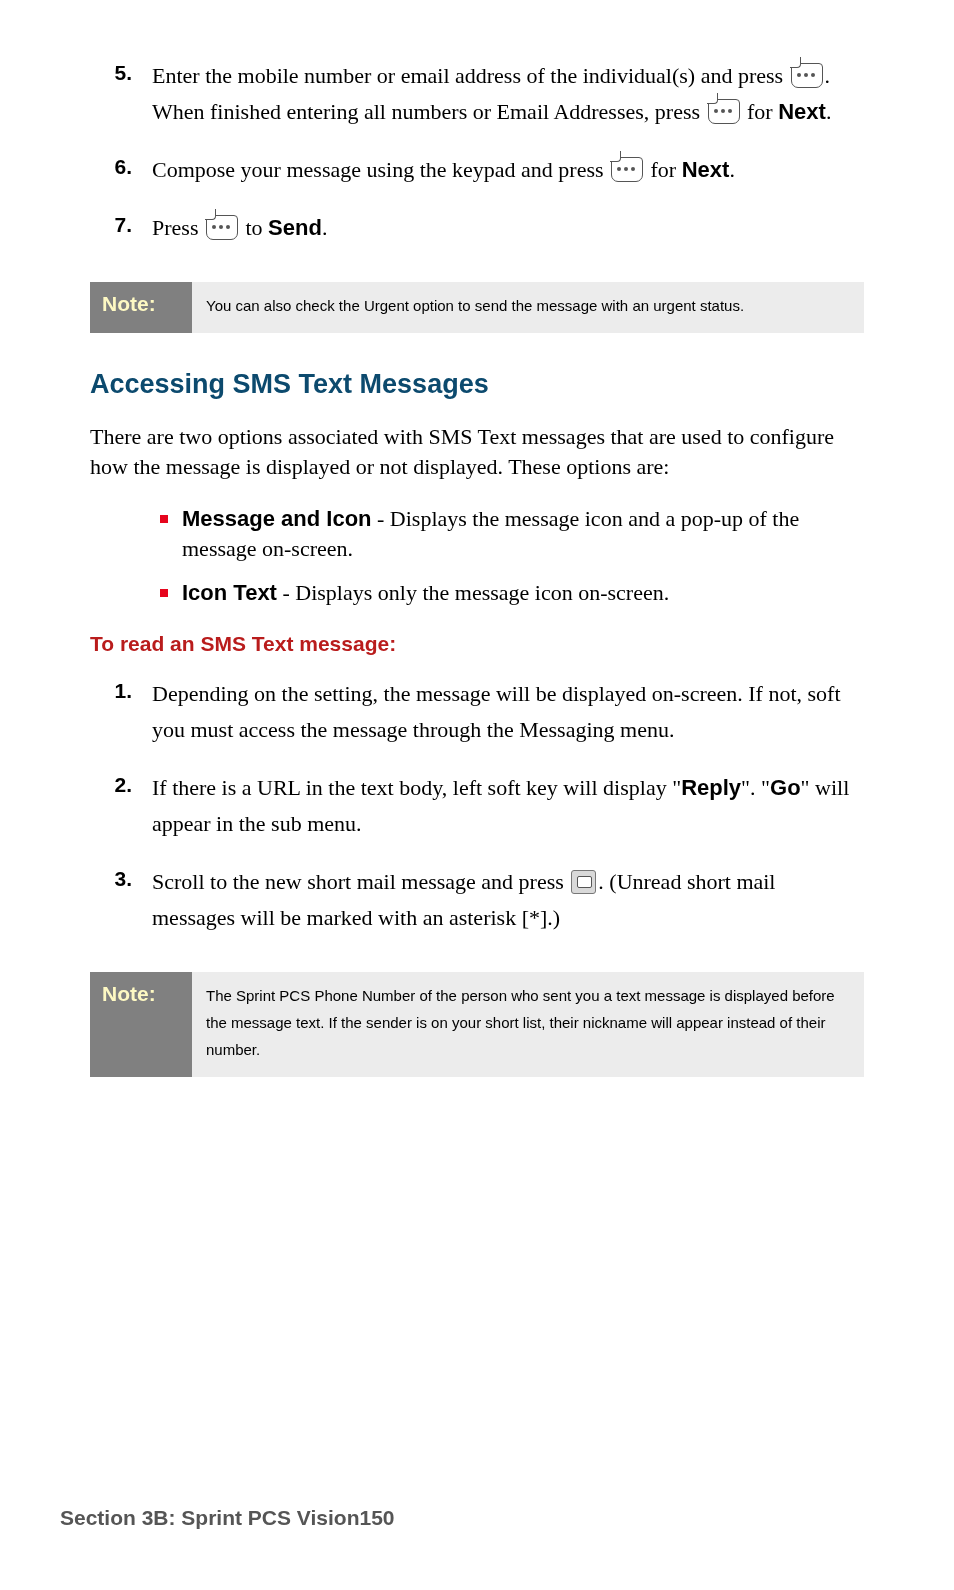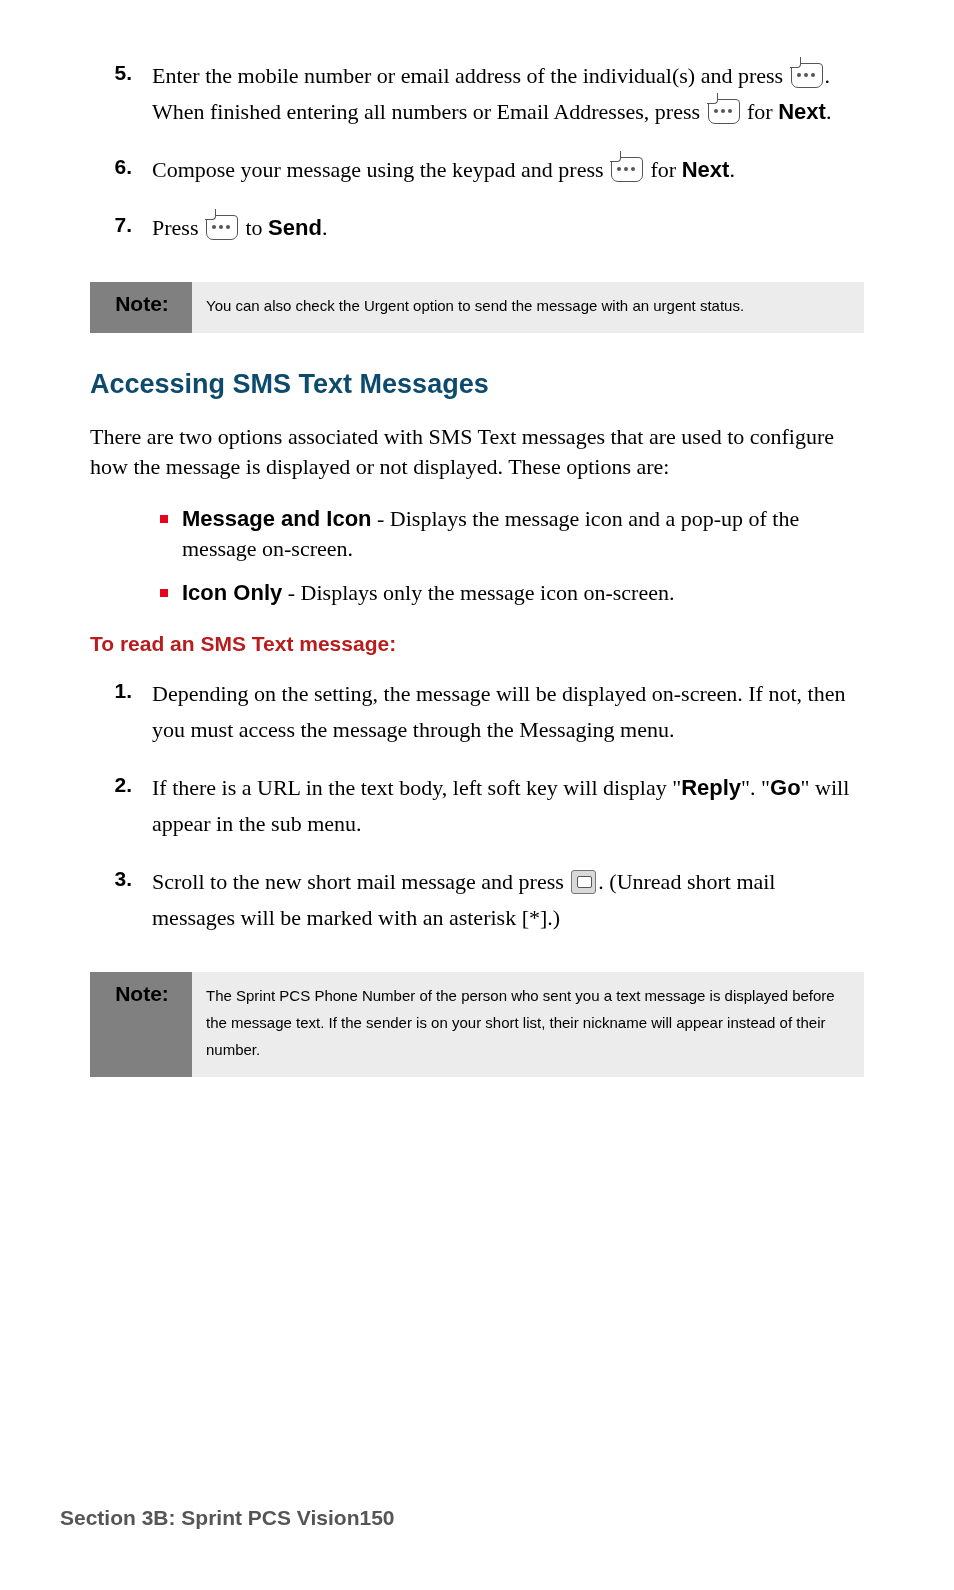--- a/index.html
+++ b/index.html
@@ -83,27 +83,26 @@
   }
 
   
   .note {
     display: flex;
     margin: 0 0 36px 0;
   }
   .note .tag {
     flex: 0 0 80px;
     background: #808080;
-    color: #000000;
+    color: #fef9c3;
     font-family: "Arial Narrow","Helvetica Neue",Arial,sans-serif;
     font-stretch: condensed;
     font-weight: 600;
     font-size: 21px;
     padding: 10px 10px 0 12px;
-    text-align: center;
   }
   .note .txt {
     flex: 1;
     background: #ececec;
     font-family: "Arial Narrow","Helvetica Neue",Arial,sans-serif;
     font-stretch: condensed;
     font-size: 15px;
     line-height: 27px;
     padding: 10px 20px 14px 14px;
   }
@@ -166,29 +165,29 @@
     <div class="tag">Note:</div>
     <div class="txt">You can also check the Urgent option to send the message with an urgent status.</div>
   </div>
 
   <h2 class="red">Accessing SMS Text Messages</h2>
 
   <p class="para">There are two options associated with SMS Text messages that are used to configure how the message is displayed or not displayed. These options are:</p>
 
   <ul class="bullets" id="bullets">
       <li><span class="sans" style="font-weight: 700; font-family: &quot;Helvetica Neue&quot;, Helvetica, Arial, sans-serif;">Message and Icon</span><span> - Displays the message icon and a pop-up of the message on-screen.</span></li>
-      <li><span class="sans" style="font-weight: 700; font-family: &quot;Helvetica Neue&quot;, Helvetica, Arial, sans-serif;">Icon Only</span><span> - Displays only the message icon on-screen.</span></li>
+      <li><span class="sans" style="font-weight: 700; font-family: &quot;Helvetica Neue&quot;, Helvetica, Arial, sans-serif;">Icon Text</span><span> - Displays only the message icon on-screen.</span></li>
     </ul>
 
   <p class="subhead">To read an SMS Text message:</p>
 
   <ol class="steps" id="steps-b">
       <li>
         <span class="num">1.</span>
-        <span class="body"><span>Depending on the setting, the message will be displayed on-screen. If not, then you must access the message through the Messaging menu.</span></span>
+        <span class="body"><span>Depending on the setting, the message will be displayed on-screen. If not, soft you must access the message through the Messaging menu.</span></span>
       </li>
       <li>
         <span class="num">2.</span>
         <span class="body"><span>If there is a URL in the text body, left soft key will display "</span><span class="sans" style="font-weight: 700; font-family: &quot;Helvetica Neue&quot;, Helvetica, Arial, sans-serif;">Reply</span><span>".  "</span><span class="sans" style="font-weight: 700; font-family: &quot;Helvetica Neue&quot;, Helvetica, Arial, sans-serif;">Go</span><span>" will appear in the sub menu.</span></span>
       </li>
       <li>
         <span class="num">3.</span>
         <span class="body"><span>Scroll to the new short mail message and press </span><span class="keySq"></span><span>. (Unread short mail messages will be marked with an asterisk [*].)</span></span>
       </li>
     </ol>

